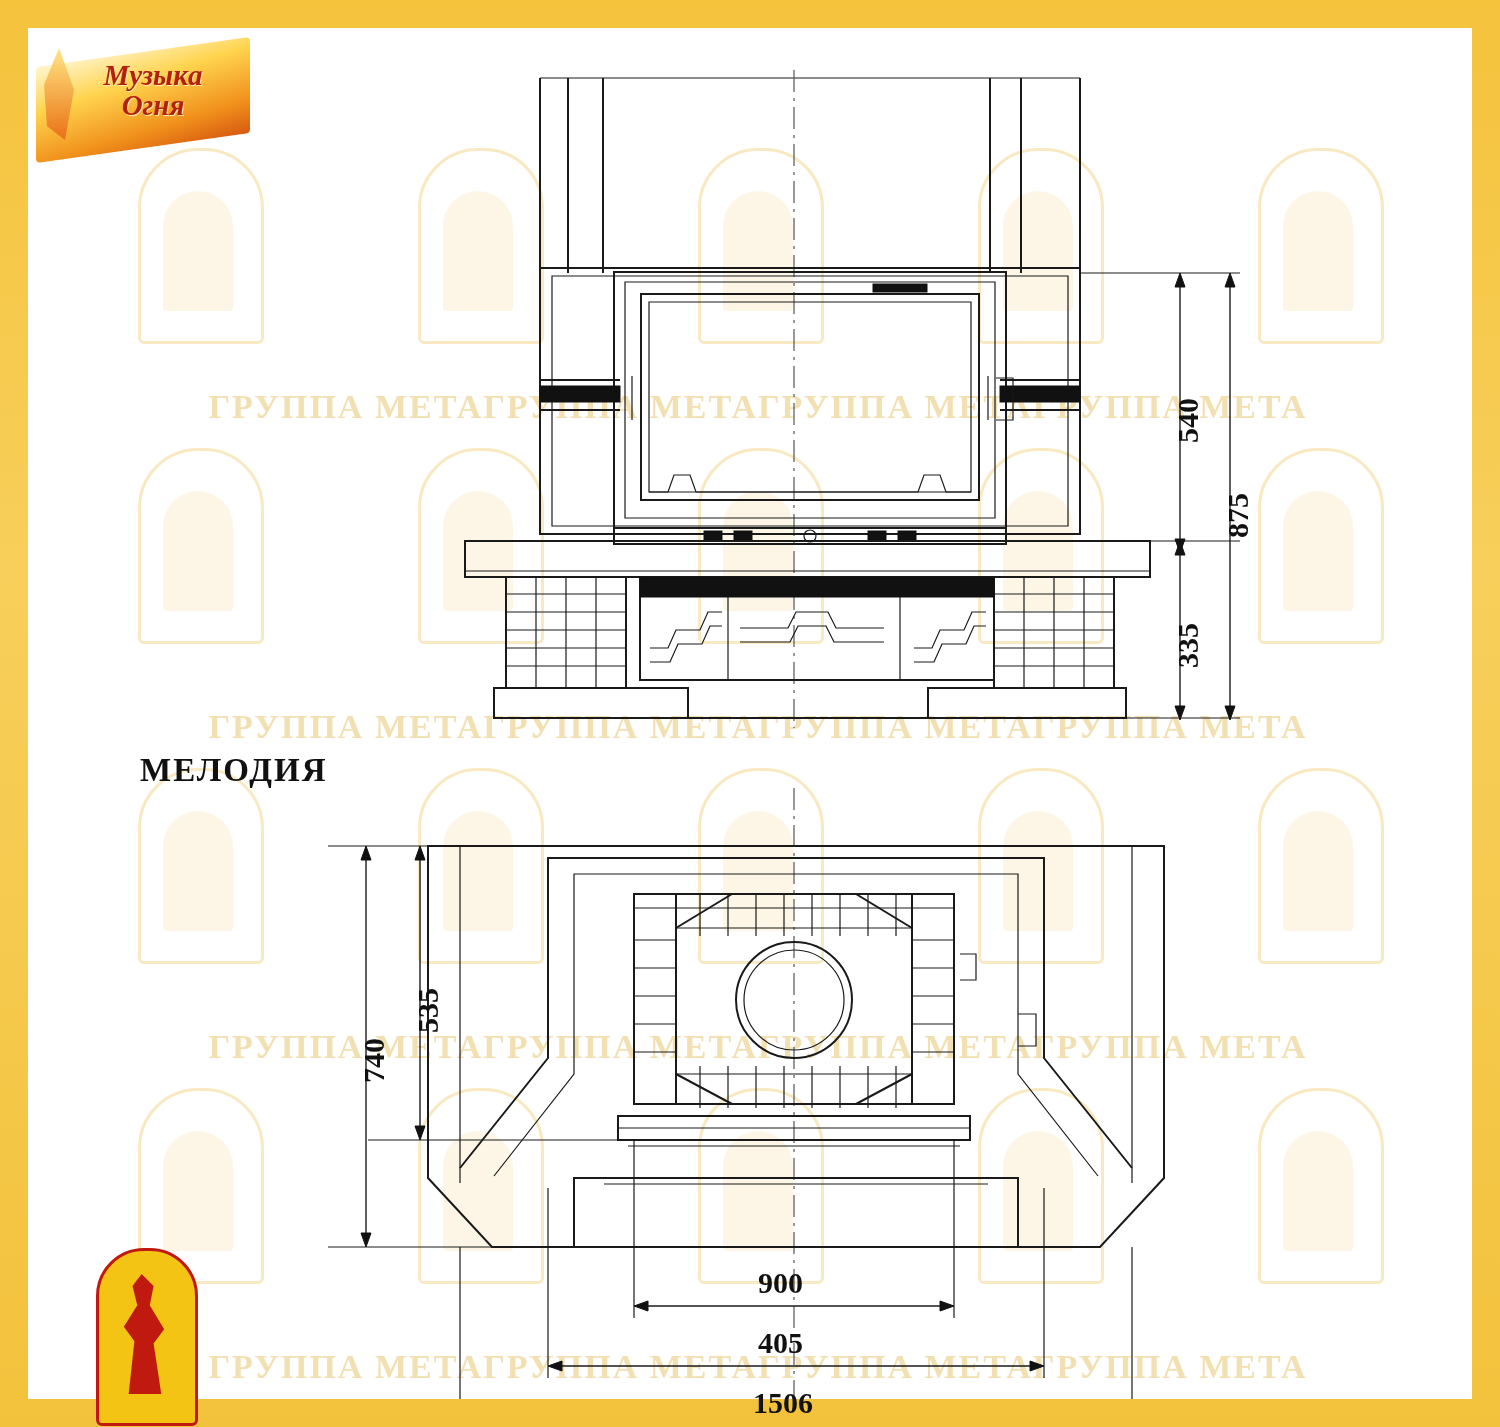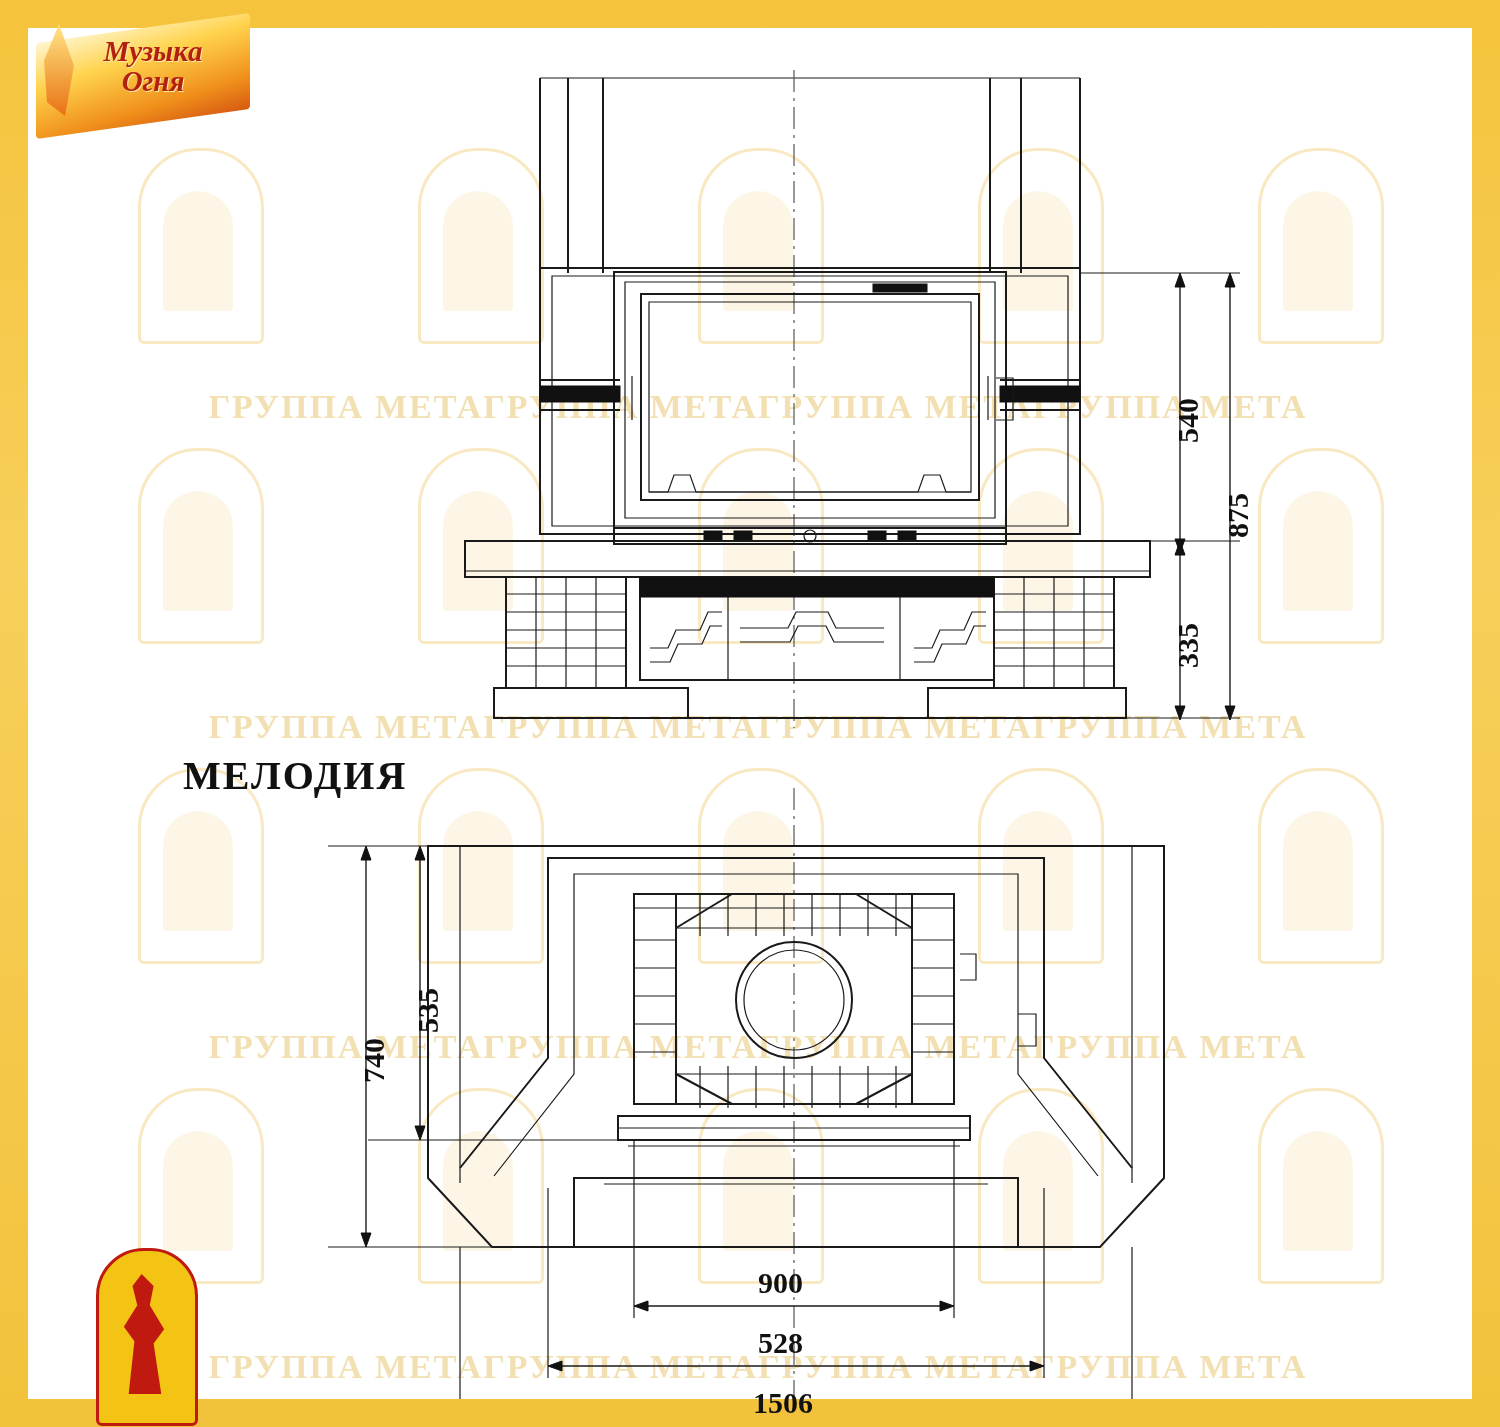--- a/index.html
+++ b/index.html
@@ -14,21 +14,21 @@
   
   .wm{position:absolute;left:28px;top:28px;width:1444px;height:1371px;overflow:hidden;pointer-events:none;}
   .wm-arch{position:absolute;width:120px;height:190px;border:3px solid #f7e2ae;
      border-radius:60px 60px 6px 6px;opacity:.75;}
   .wm-arch:after{content:"";position:absolute;left:22px;top:40px;width:70px;height:120px;
      border-radius:40px 40px 4px 4px;background:#fdf3dc;opacity:.9;}
   .wm-text{position:absolute;left:-20px;width:1500px;text-align:center;color:#f3e0b2;
      font-family:"Liberation Serif", serif;font-weight:bold;font-size:34px;letter-spacing:2px;white-space:nowrap;}
 
   
-  .logo{position:absolute;left:36px;top:12px;width:244px;height:128px;}
+  .logo{position:absolute;left:36px;top:36px;width:244px;height:128px;}
   .logo-ribbon{position:absolute;left:0;top:16px;width:214px;height:96px;
      background:linear-gradient(170deg,#fff6cf 0%,#ffd34d 35%,#f0901b 75%,#d75a11 100%);
      transform:skewY(-8deg);border-radius:4px;}
   .logo-text{position:absolute;left:22px;top:24px;width:190px;color:#b2210f;
      font-family:"Liberation Serif", serif;font-weight:bold;font-style:italic;font-size:29px;
      line-height:30px;text-align:center;text-shadow:1px 1px 0 #ffe9a8;}
   .logo-flame{position:absolute;left:8px;top:12px;width:30px;height:92px;
      background:linear-gradient(180deg,#ffe37a,#e86a14);
      clip-path:polygon(50% 0%,100% 45%,70% 100%,10% 85%,0% 40%);opacity:.9;}
 
@@ -36,21 +36,21 @@
   .emblem{position:absolute;left:96px;top:1248px;width:96px;height:172px;}
   .emblem-body{position:absolute;left:0;top:0;width:96px;height:172px;background:#f3c413;
      border:3px solid #c01a10;border-radius:48px 48px 6px 6px;}
   .emblem-fig{position:absolute;left:24px;top:26px;width:48px;height:120px;background:#c01a10;
      clip-path:polygon(45% 0%,70% 10%,62% 26%,92% 46%,70% 58%,86% 100%,18% 100%,30% 56%,8% 44%,36% 26%,26% 10%);}
 
   
   .canvas{position:absolute;left:28px;top:28px;width:1444px;height:1371px;}
 
   .title-melodia{position:absolute;left:112px;top:724px;color:#111;
-     font-family:"Liberation Serif", serif;font-weight:bold;font-size:40px;letter-spacing:2px;margin-left:43px;}
+     font-family:"Liberation Serif", serif;font-weight:bold;font-size:33px;letter-spacing:2px;}
 
   .dim-label{position:absolute;color:#111;font-family:"Liberation Serif", serif;font-weight:bold;font-size:30px;}
   .dim-label.vert{transform:rotate(-90deg);transform-origin:left top;white-space:nowrap;}
 
   svg{position:absolute;left:0;top:0;}
   .ln{fill:none;stroke:#1a1a1a;stroke-width:2;}
   .ln-thin{fill:none;stroke:#1a1a1a;stroke-width:1.2;}
   .ln-dim{fill:none;stroke:#1a1a1a;stroke-width:1.4;}
   .ln-center{fill:none;stroke:#555;stroke-width:1.2;stroke-dasharray:22 6 3 6;}
   .fill-dark{fill:#111;stroke:#111;stroke-width:1;}
@@ -315,21 +315,21 @@
     </svg>
 
     <div class="dim-label vert" style="left:1143px;top:415px;">540</div>
     <div class="dim-label vert" style="left:1193px;top:510px;">875</div>
     <div class="dim-label vert" style="left:1143px;top:640px;">335</div>
 
     <div class="dim-label vert" style="left:383px;top:1005px;">535</div>
     <div class="dim-label vert" style="left:329px;top:1055px;">740</div>
 
     <div class="dim-label" style="left:730px;top:1238px;">900</div>
-    <div class="dim-label" style="left:730px;top:1298px;">528</div>
+    <div class="dim-label" style="left:730px;top:1298px;">405</div>
     <div class="dim-label" style="left:725px;top:1358px;">1506</div>
 
     <div class="title-melodia">МЕЛОДИЯ</div>
   </div>
 
   <div class="emblem">
     <div class="emblem-body"></div>
     <div class="emblem-fig"></div>
   </div>
 

